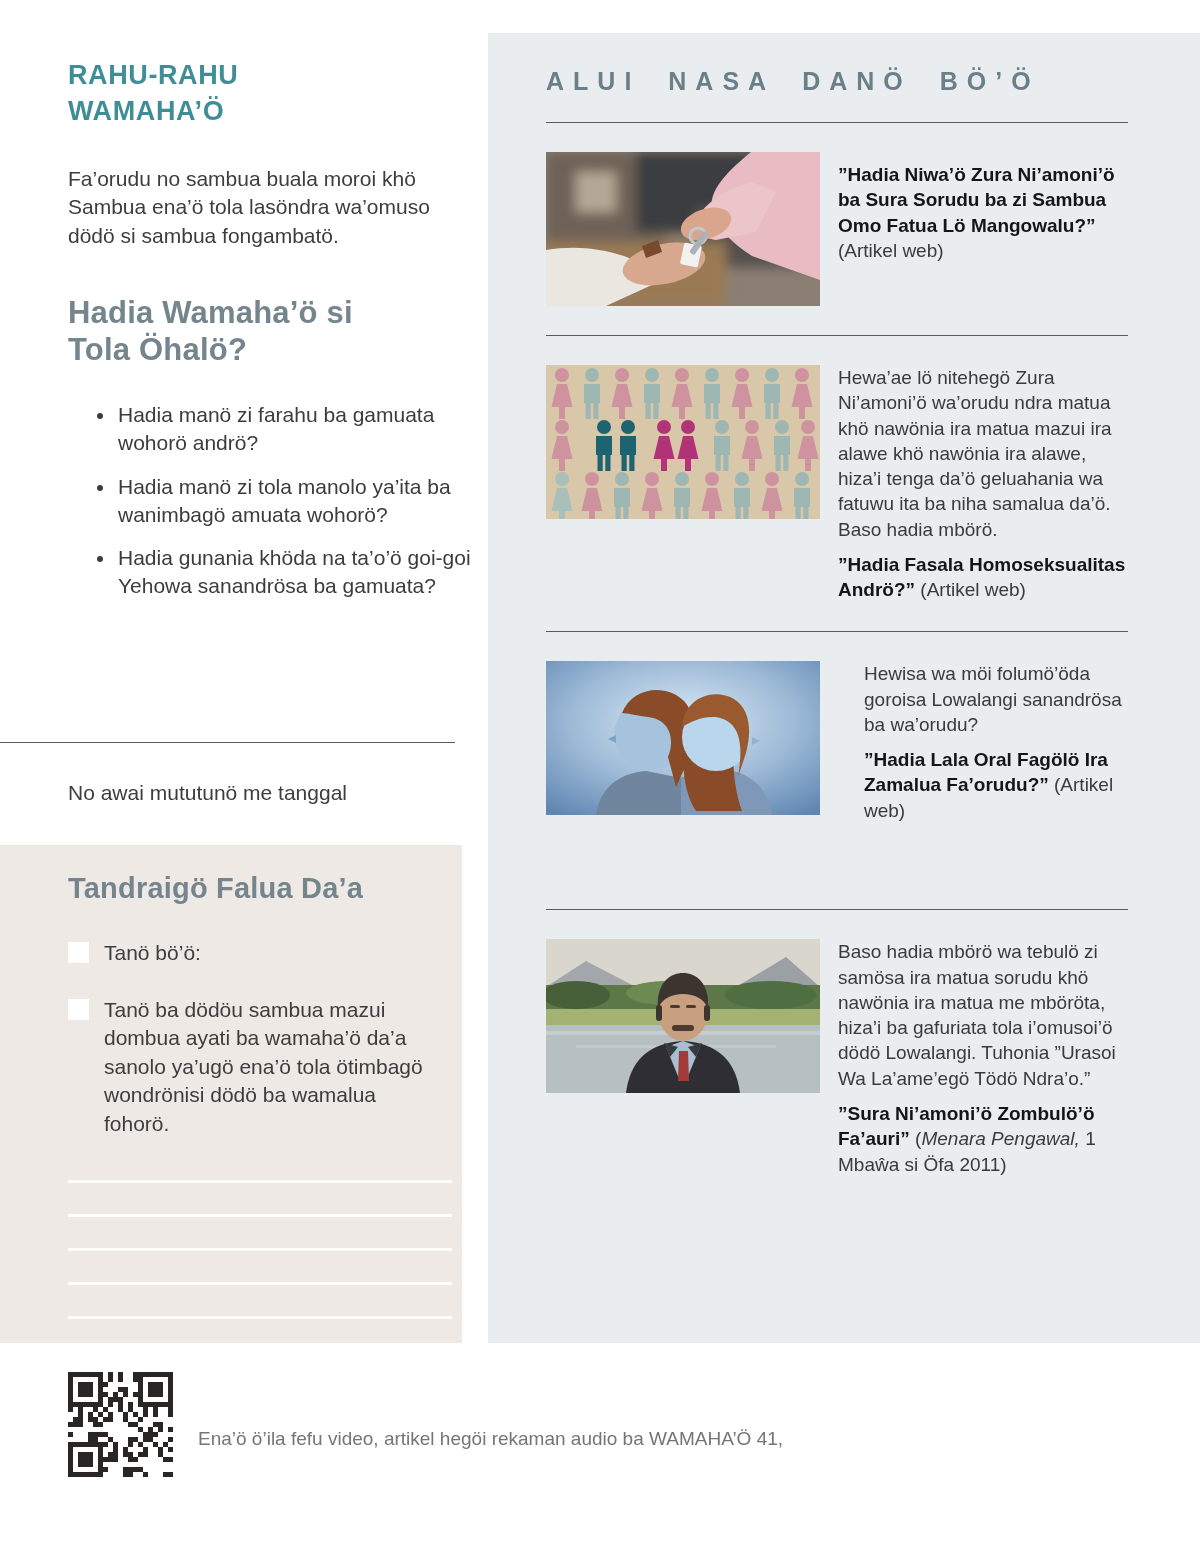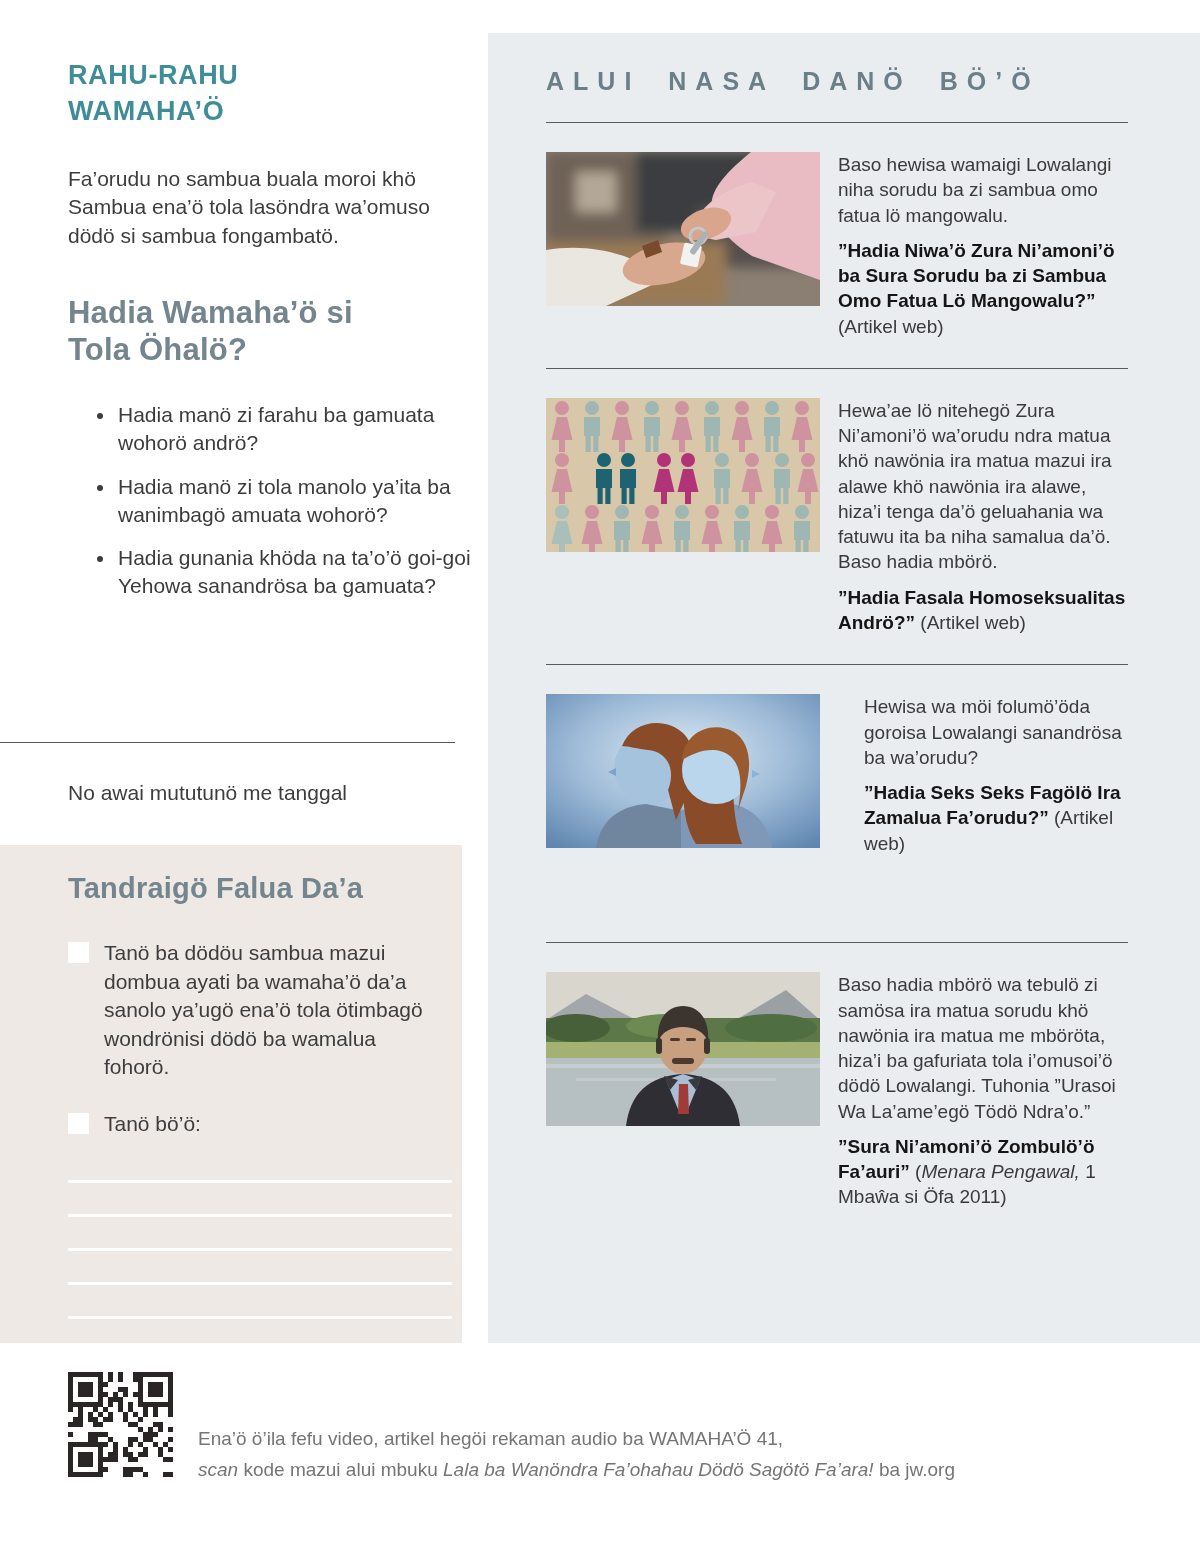--- a/index.html
+++ b/index.html
@@ -61,25 +61,25 @@
   </ul>
 </div>
 
 <div class="rule-left"></div>
 <p class="note">No awai mututunö me tanggal</p>
 
 <div class="todo-box">
   <h2 class="todo-title">Tandraigö Falua Da’a</h2>
   <div class="todo-item">
     <span class="checkbox"></span>
-    <span class="todo-text">Tanö ba dödöu sambua mazui dombua ayati ba wamaha’ö da’a sanolo ya’ugö ena’ö tola ötimbagö wondrönisi dödö ba wamalua fohorö.</span>
+    <span class="todo-text">Tanö bö’ö:</span>
   </div>
   <div class="todo-item">
     <span class="checkbox"></span>
-    <span class="todo-text">Tanö bö’ö:</span>
+    <span class="todo-text">Tanö ba dödöu sambua mazui dombua ayati ba wamaha’ö da’a sanolo ya’ugö ena’ö tola ötimbagö wondrönisi dödö ba wamalua fohorö.</span>
   </div>
   <div class="write-lines">
     <div class="write-line"></div>
     <div class="write-line"></div>
     <div class="write-line"></div>
     <div class="write-line"></div>
     <div class="write-line"></div>
   </div>
 </div>
 
@@ -108,21 +108,20 @@
         <ellipse cx="160" cy="72" rx="26" ry="15" fill="#d9a58d" transform="rotate(-18 160 72)"></ellipse>
         <path d="M0,154 L0,98 C34,92 70,98 96,112 L108,132 L60,154 Z" fill="#eae7e1"></path>
         <ellipse cx="118" cy="112" rx="42" ry="20" fill="#d8a88e" transform="rotate(-12 118 112)"></ellipse>
         <path d="M96,94 l16,-6 4,12 -16,6 z" fill="#7a4a2e"></path>
         <circle cx="152" cy="84" r="8" fill="none" stroke="#c3c8cd" stroke-width="3"></circle>
         <rect x="136" y="92" width="18" height="22" rx="2" fill="#f2f2f0" transform="rotate(12 145 103)"></rect>
         <rect x="150" y="78" width="6" height="26" rx="2" fill="#aab2b8" transform="rotate(35 153 91)"></rect>
       </svg>
     </div>
     <div class="etext">
-      <p>Baso hewisa wamaigi Lowalangi niha sorudu ba zi sambua omo fatua lö mangowalu.</p>
       <p class="etitle"><b>”Hadia Niwa’ö Zura Ni’amoni’ö ba Sura Sorudu ba zi Sambua Omo Fatua Lö Mangowalu?”</b> <span class="esuffix">(Artikel web)</span></p>
     </div>
   </div>
 
   <div class="entry sep entry2">
     <div class="thumb">
       <svg width="274" height="154" viewBox="0 0 274 154">
         <defs>
           <g id="pm">
             <circle cx="0" cy="8" r="7"></circle>
@@ -196,21 +195,21 @@
 
         <path d="M135,154 L135,116 L178,108 C206,112 222,128 226,154 Z" fill="#8098b8"></path>
         <path d="M140,62 C134,104 138,132 150,150 L196,150 C186,122 186,92 190,68 Z" fill="#8a4c28"></path>
         <circle cx="170" cy="76" r="34" fill="#b9d6ec"></circle>
         <path d="M136,66 C138,38 166,26 188,38 C204,48 206,70 200,92 L192,116 C196,92 196,72 184,62 C170,50 148,58 136,66 Z" fill="#9a5a30"></path>
         <path d="M206,76 l8,4 -8,4 z" fill="#8fb3d4"></path>
       </svg>
     </div>
     <div class="etext">
       <p>Hewisa wa möi folumö’öda goroisa Lowalangi sanandrösa ba wa’orudu?</p>
-      <p class="etitle"><b>”Hadia Seks Seks Fagölö Ira Zamalua Fa’orudu?”</b> <span class="esuffix">(Artikel web)</span></p>
+      <p class="etitle"><b>”Hadia Lala Oral Fagölö Ira Zamalua Fa’orudu?”</b> <span class="esuffix">(Artikel web)</span></p>
     </div>
   </div>
 
   <div class="entry">
     <div class="thumb">
       <svg width="274" height="154" viewBox="0 0 274 154">
         <rect width="274" height="154" fill="#d9d6cd"></rect>
         <path d="M0,48 L40,22 L90,48 Z" fill="#a3a7ab"></path>
         <path d="M190,48 L240,18 L274,48 Z" fill="#9aa0a4"></path>
         <rect x="0" y="46" width="274" height="26" fill="#5c7748"></rect>
@@ -448,14 +447,13 @@
     <i style="left:25px;top:100px"></i>
     <i style="left:30px;top:100px"></i>
     <i style="left:55px;top:100px"></i>
     <i style="left:60px;top:100px"></i>
     <i style="left:75px;top:100px"></i>
     <i style="left:95px;top:100px"></i>
     <i style="left:100px;top:100px"></i>
   </div>
 <div class="footer-text">
   <div>Ena’ö ö’ila fefu video, artikel hegöi rekaman audio ba WAMAHA’Ö 41,</div>
-  <div><span class="it">scan</span><span> kode mazui alui mbuku </span><span class="it">Lala ba Wanöndra Fa’ohahau Dödö Sagötö Fa’ara!</span><span> ba jw.org</span></div>
 </div>
 
 </body></html>

